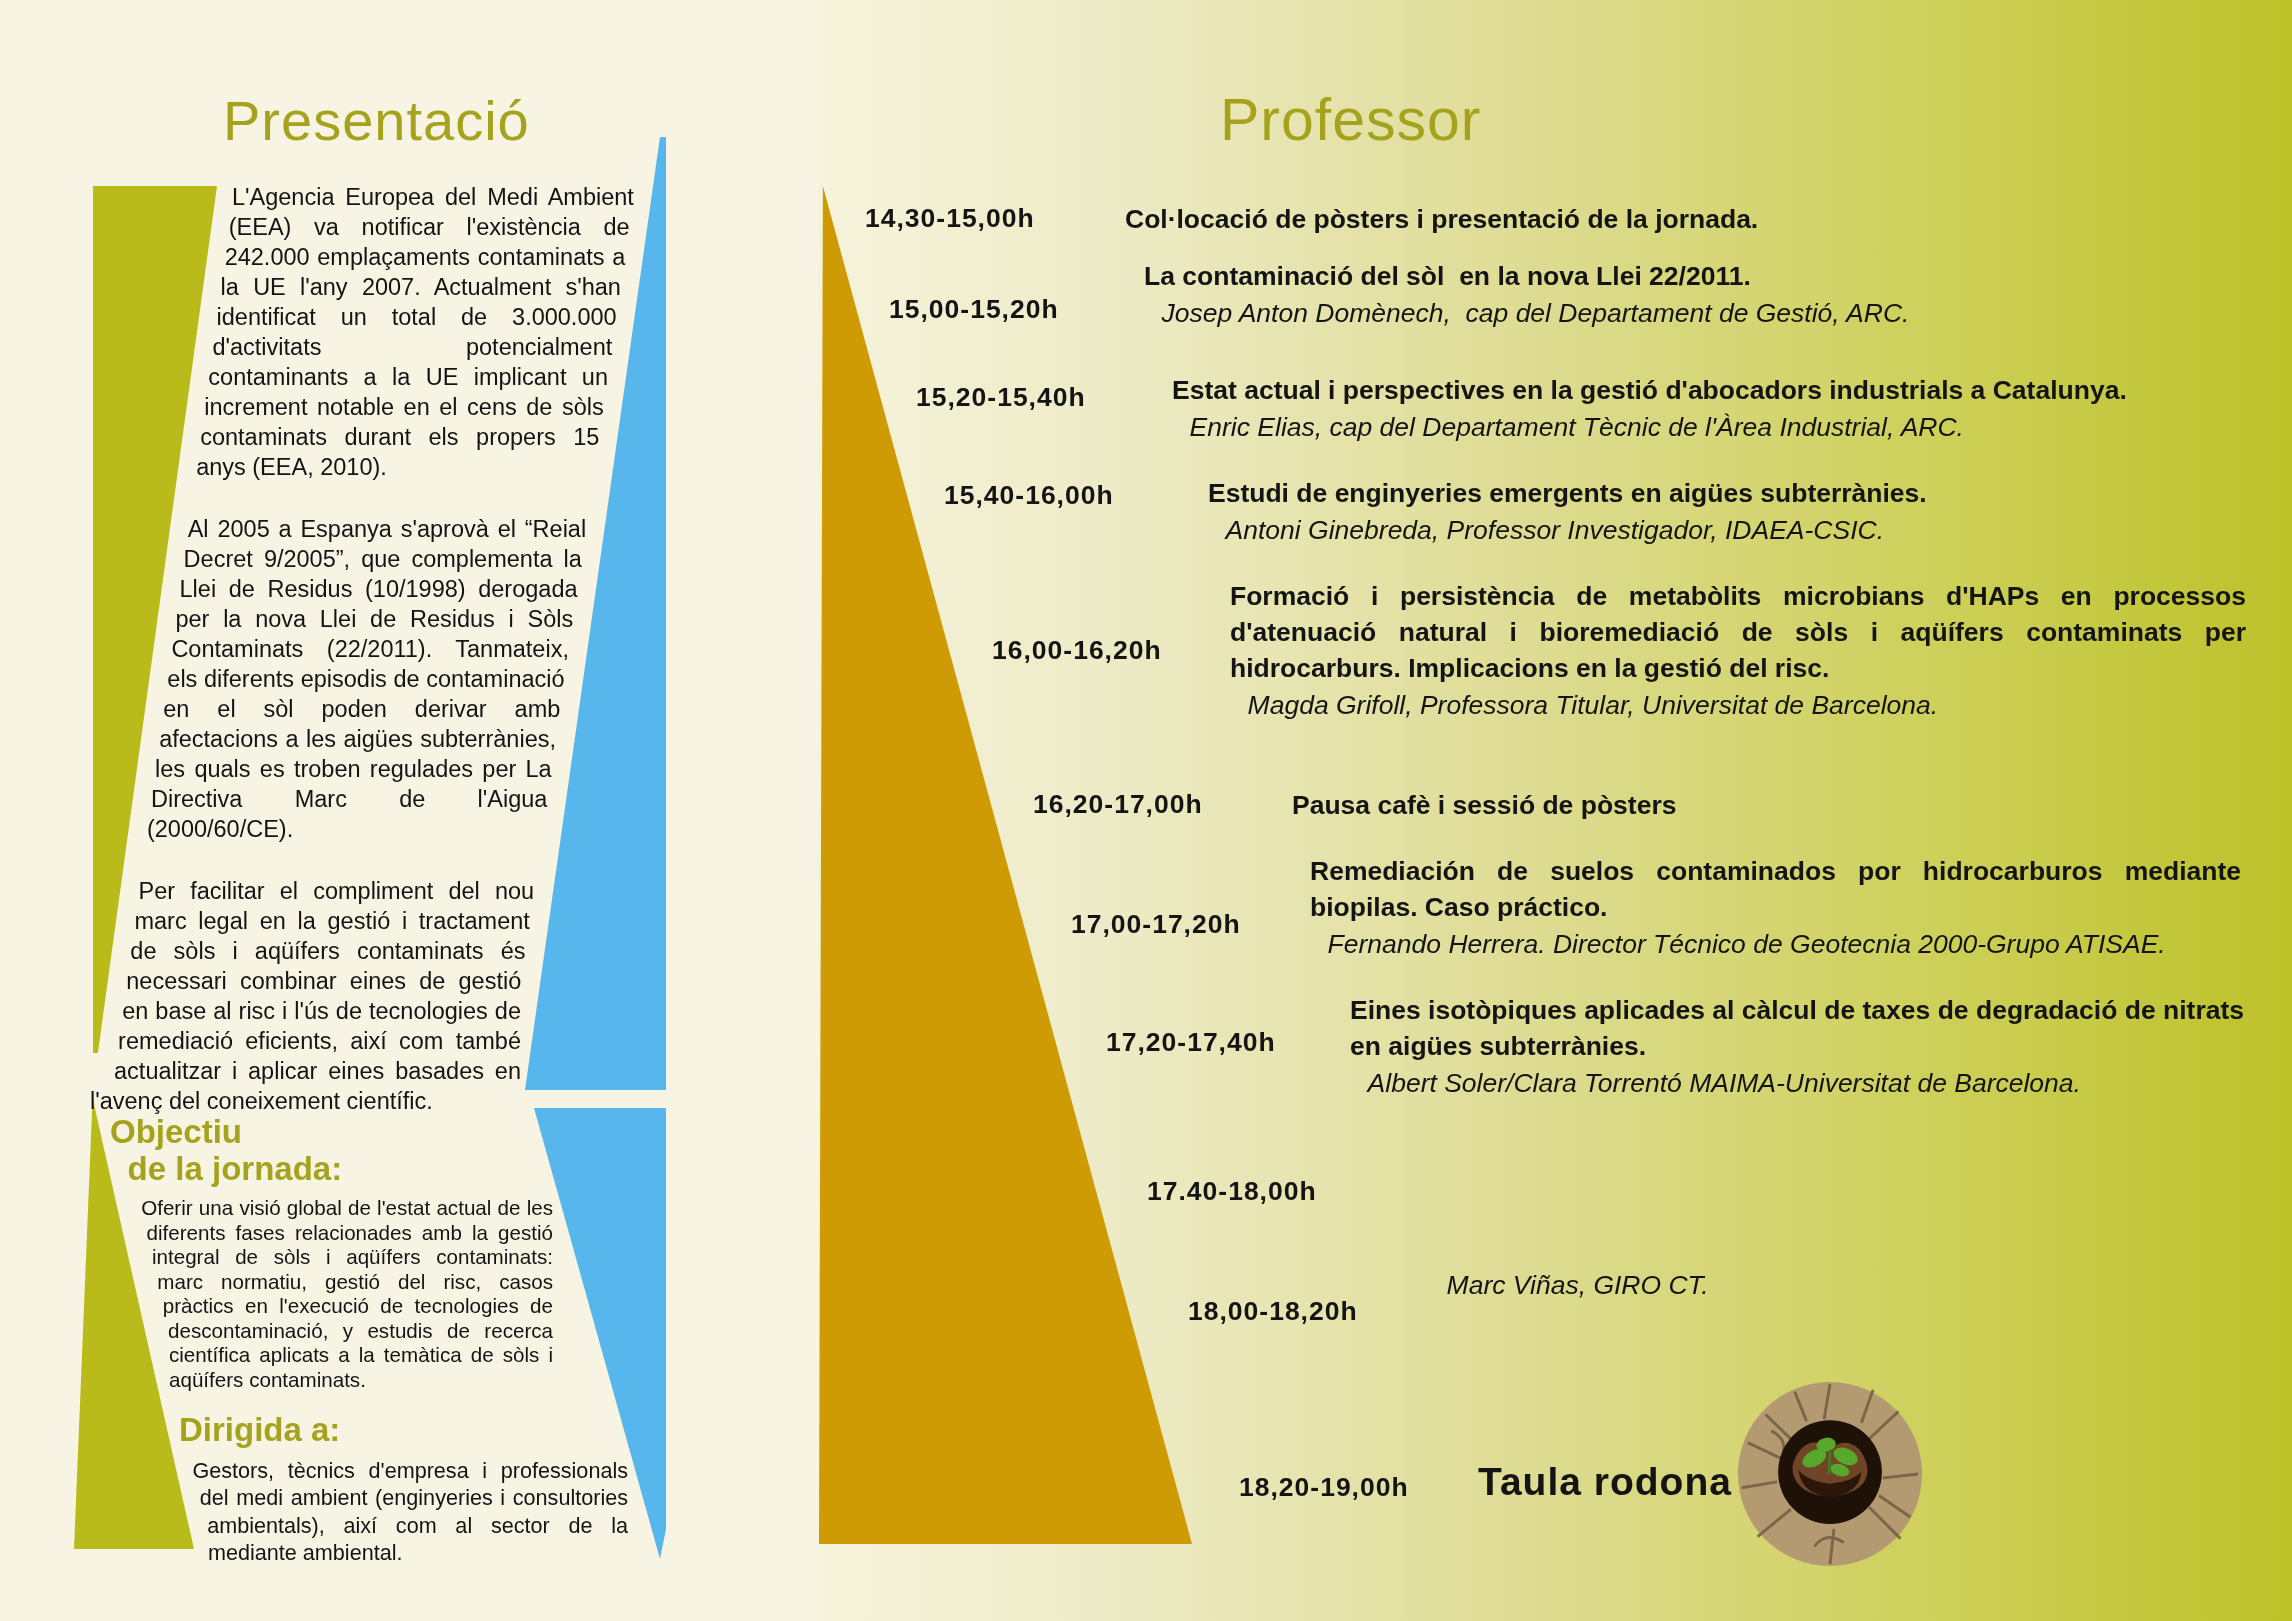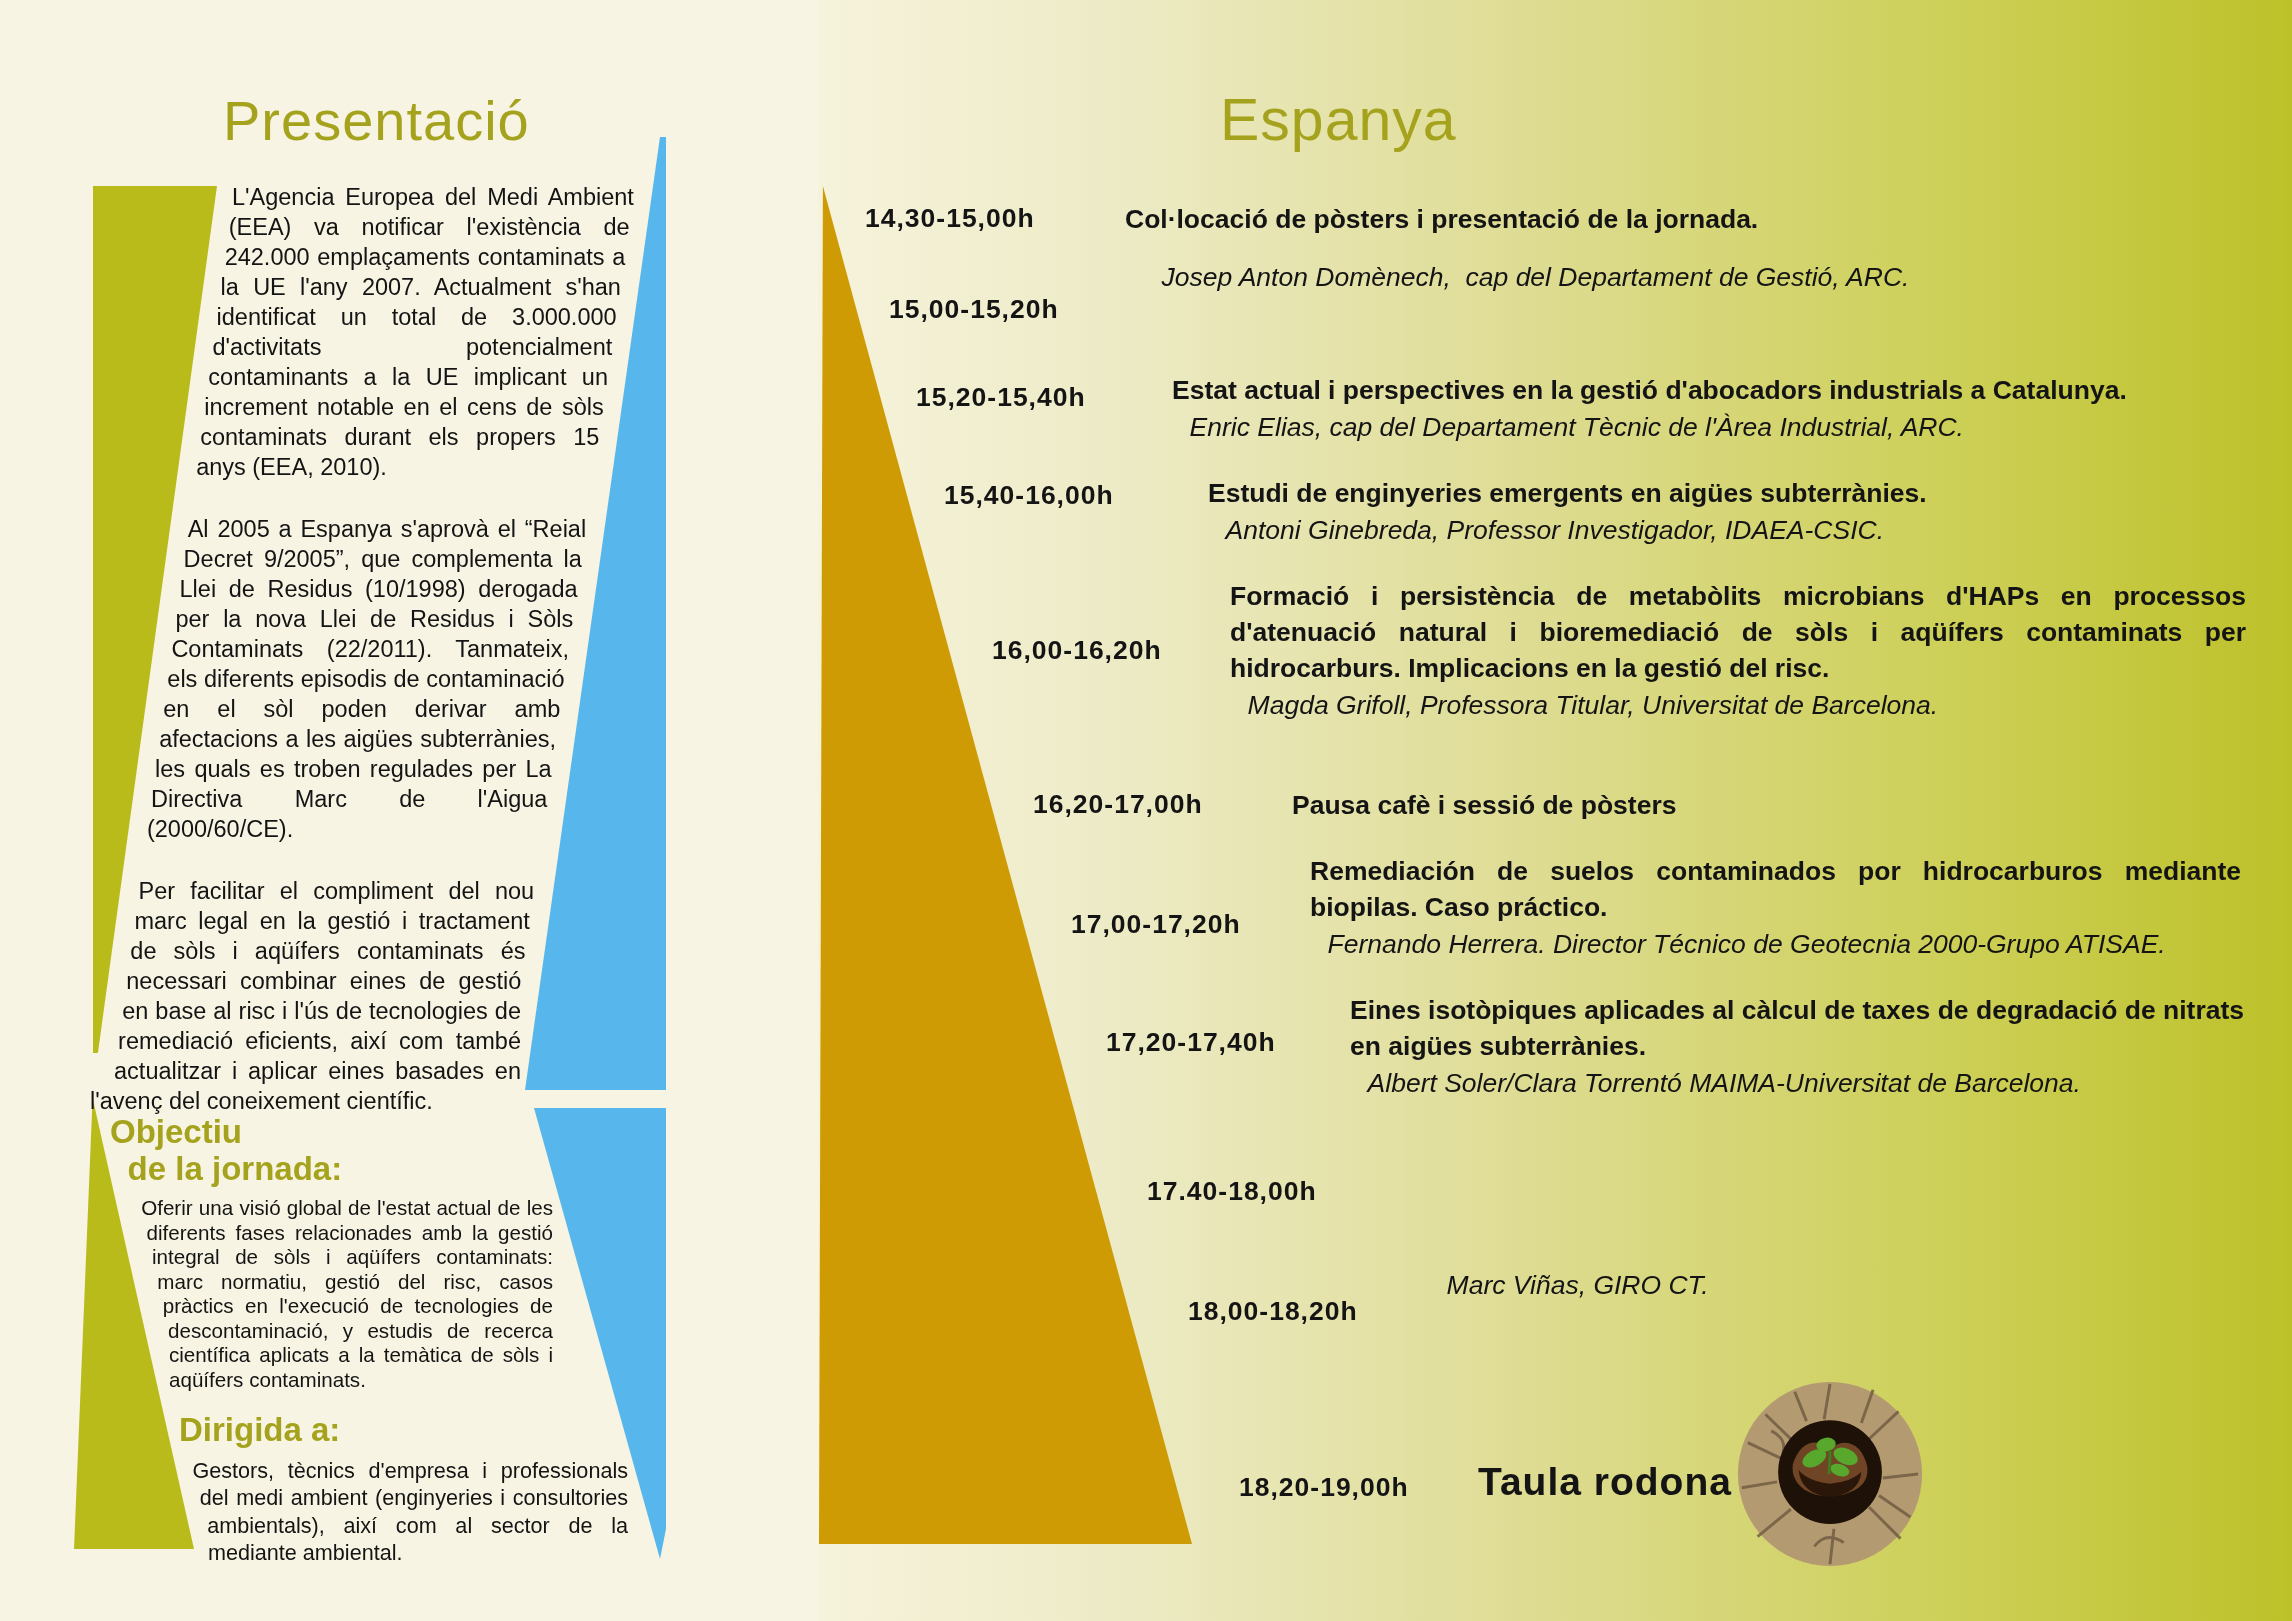--- a/index.html
+++ b/index.html
@@ -84,29 +84,30 @@
     <div class="obj-float"></div>
     <span>Oferir una visió global de l'estat actual de les diferents fases relacionades amb la gestió integral de sòls i aqüífers contaminats: marc normatiu, gestió del risc, casos pràctics en l'execució de tecnologies de descontaminació, y estudis de recerca científica aplicats a la temàtica de sòls i aqüífers contaminats.</span>
   </div>
 
   <div class="sec-head" style="left:179px;top:1411px;">Dirigida a:</div>
   <div class="dir-body">
     <div class="dir-float"></div>
     <span>Gestors, tècnics d'empresa i professionals del medi ambient (enginyeries i consultories ambientals), així com al sector de la mediante ambiental.</span>
   </div>
 
-  <div class="title-olive title-programa">Espanya</div>
+  <div class="title-olive title-programa">Professor</div>
 
   <div class="sess-time" style="left:865px;top:203px;">14,30-15,00h</div>
   <div class="sess-content" style="left:1125px;top:201px;">
     <div class="sess-title single">Col·locació de pòsters i presentació de la jornada.</div>
   </div>
 
   <div class="sess-time" style="left:889px;top:294px;">15,00-15,20h</div>
   <div class="sess-content" style="left:1144px;top:258px;">
+    <div class="sess-title single">La contaminació del sòl  en la nova Llei 22/2011.</div>
     <div class="sess-speaker">Josep Anton Domènech,  cap del Departament de Gestió, ARC.</div>
   </div>
 
   <div class="sess-time" style="left:916px;top:382px;">15,20-15,40h</div>
   <div class="sess-content" style="left:1172px;top:372px;">
     <div class="sess-title single">Estat actual i perspectives en la gestió d'abocadors industrials a Catalunya.</div>
     <div class="sess-speaker">Enric Elias, cap del Departament Tècnic de l'Àrea Industrial, ARC.</div>
   </div>
 
   <div class="sess-time" style="left:944px;top:480px;">15,40-16,00h</div>

